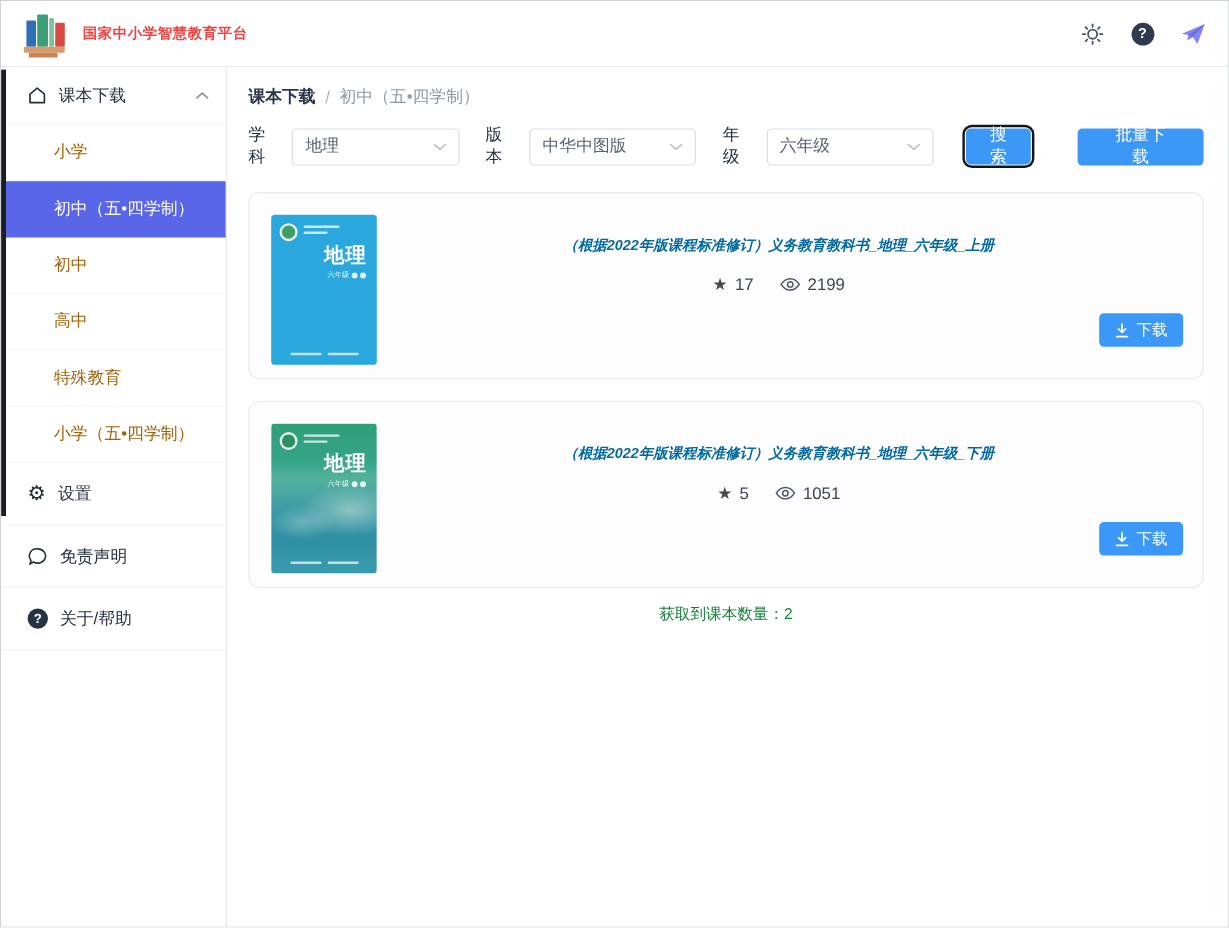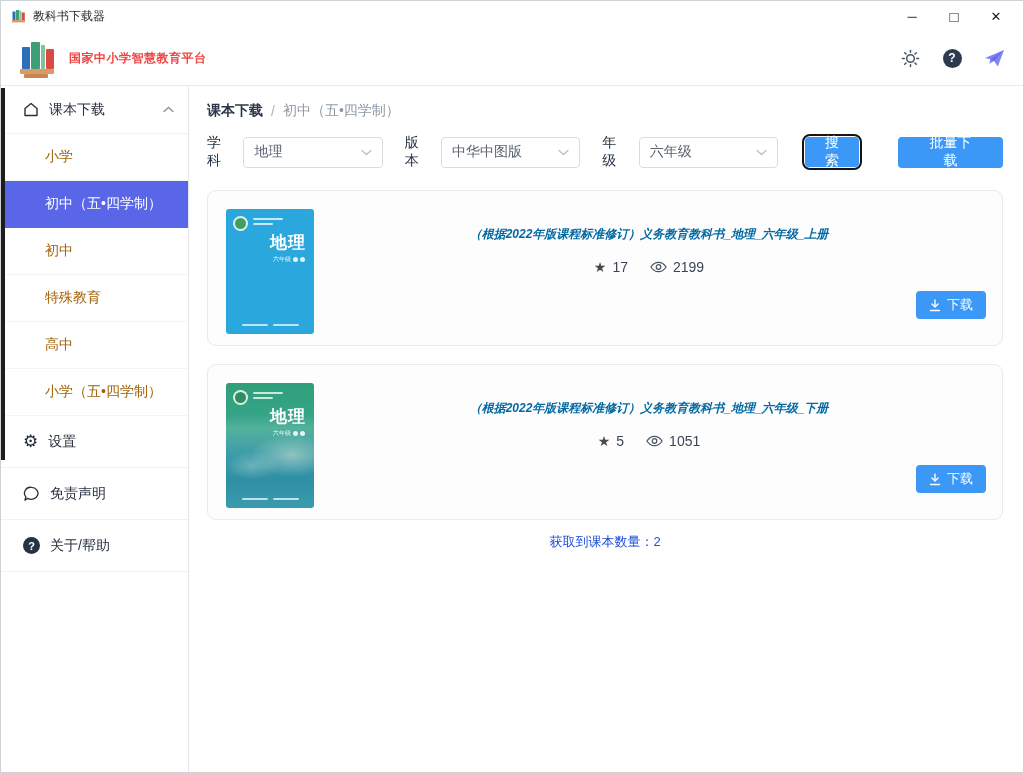--- a/index.html
+++ b/index.html
@@ -138,45 +138,28 @@
   .card-right { flex: 1; display: flex; flex-direction: column; align-items: center; padding-top: 17px; }
   .book-title { font-size: 12px; font-weight: bold; color: #0369a1; text-align: center; font-style: italic; }
   .stats { margin-top: 16px; display: flex; align-items: center; gap: 22px; font-size: 14px; color: #3c4555; }
   .stat { display: flex; align-items: center; gap: 6px; }
   .star-glyph { font-size: 14px; color: #4a4a4a; line-height: 1; }
   .dl-btn {
     position: absolute; right: 16px; bottom: 26px; background: #3b98f6; color: #fff;
     border: none; border-radius: 4px; height: 28px; padding: 0 13px; font-size: 13px;
     display: flex; align-items: center; gap: 6px;
   }
-  .footer-note { margin-top: 13px; text-align: center; font-size: 13px; color: #1d4ed8; }
+  .footer-note { margin-top: 13px; text-align: center; font-size: 13px; color: #15803d; }
   svg { display: block; }
 </style>
 </head>
 <body>
 
 <div class="window">
 
-  <div class="titlebar">
-    <div class="tb-left">
-      <svg width="15" height="15" viewBox="0 0 15 15">
-        <rect x="1" y="11" width="13" height="2.4" fill="#d89a6b"></rect>
-        <rect x="1.5" y="2.5" width="3" height="8.5" fill="#2e6fb7"></rect>
-        <rect x="5" y="1" width="3.4" height="10" fill="#3d9e77"></rect>
-        <rect x="8.8" y="2" width="1.6" height="9" fill="#7fc29b"></rect>
-        <rect x="10.8" y="3.5" width="3" height="7.5" fill="#d84a42"></rect>
-      </svg>
-      <span class="tb-title">教科书下载器</span>
-    </div>
-    <div class="tb-controls">
-      <span class="tb-btn">─</span>
-      <span class="tb-btn max">□</span>
-      <span class="tb-btn">✕</span>
-    </div>
-  </div>
 
   <div class="header">
     <div class="logo">
       <span class="book b1"></span>
         <span class="book b2"></span>
       <span class="book b3"></span>
         <span class="book b4"></span>
       <span class="shelf"></span>
         <span class="shelf-leg"></span>
     </div>
@@ -229,24 +212,24 @@
       <div class="nav-sub">
         <span>小学</span>
       </div>
       <div class="nav-sub selected">
         <span>初中（五•四学制）</span>
       </div>
       <div class="nav-sub">
         <span>初中</span>
       </div>
       <div class="nav-sub">
+        <span>高中</span>
+      </div>
+      <div class="nav-sub">
         <span>特殊教育</span>
-      </div>
-      <div class="nav-sub">
-        <span>高中</span>
       </div>
       <div class="nav-sub">
         <span>小学（五•四学制）</span>
       </div>
 
       <div class="nav-tool">
         <span class="nav-ico gear-glyph">⚙</span>
         <span>设置</span>
       </div>
       <div class="nav-tool">

